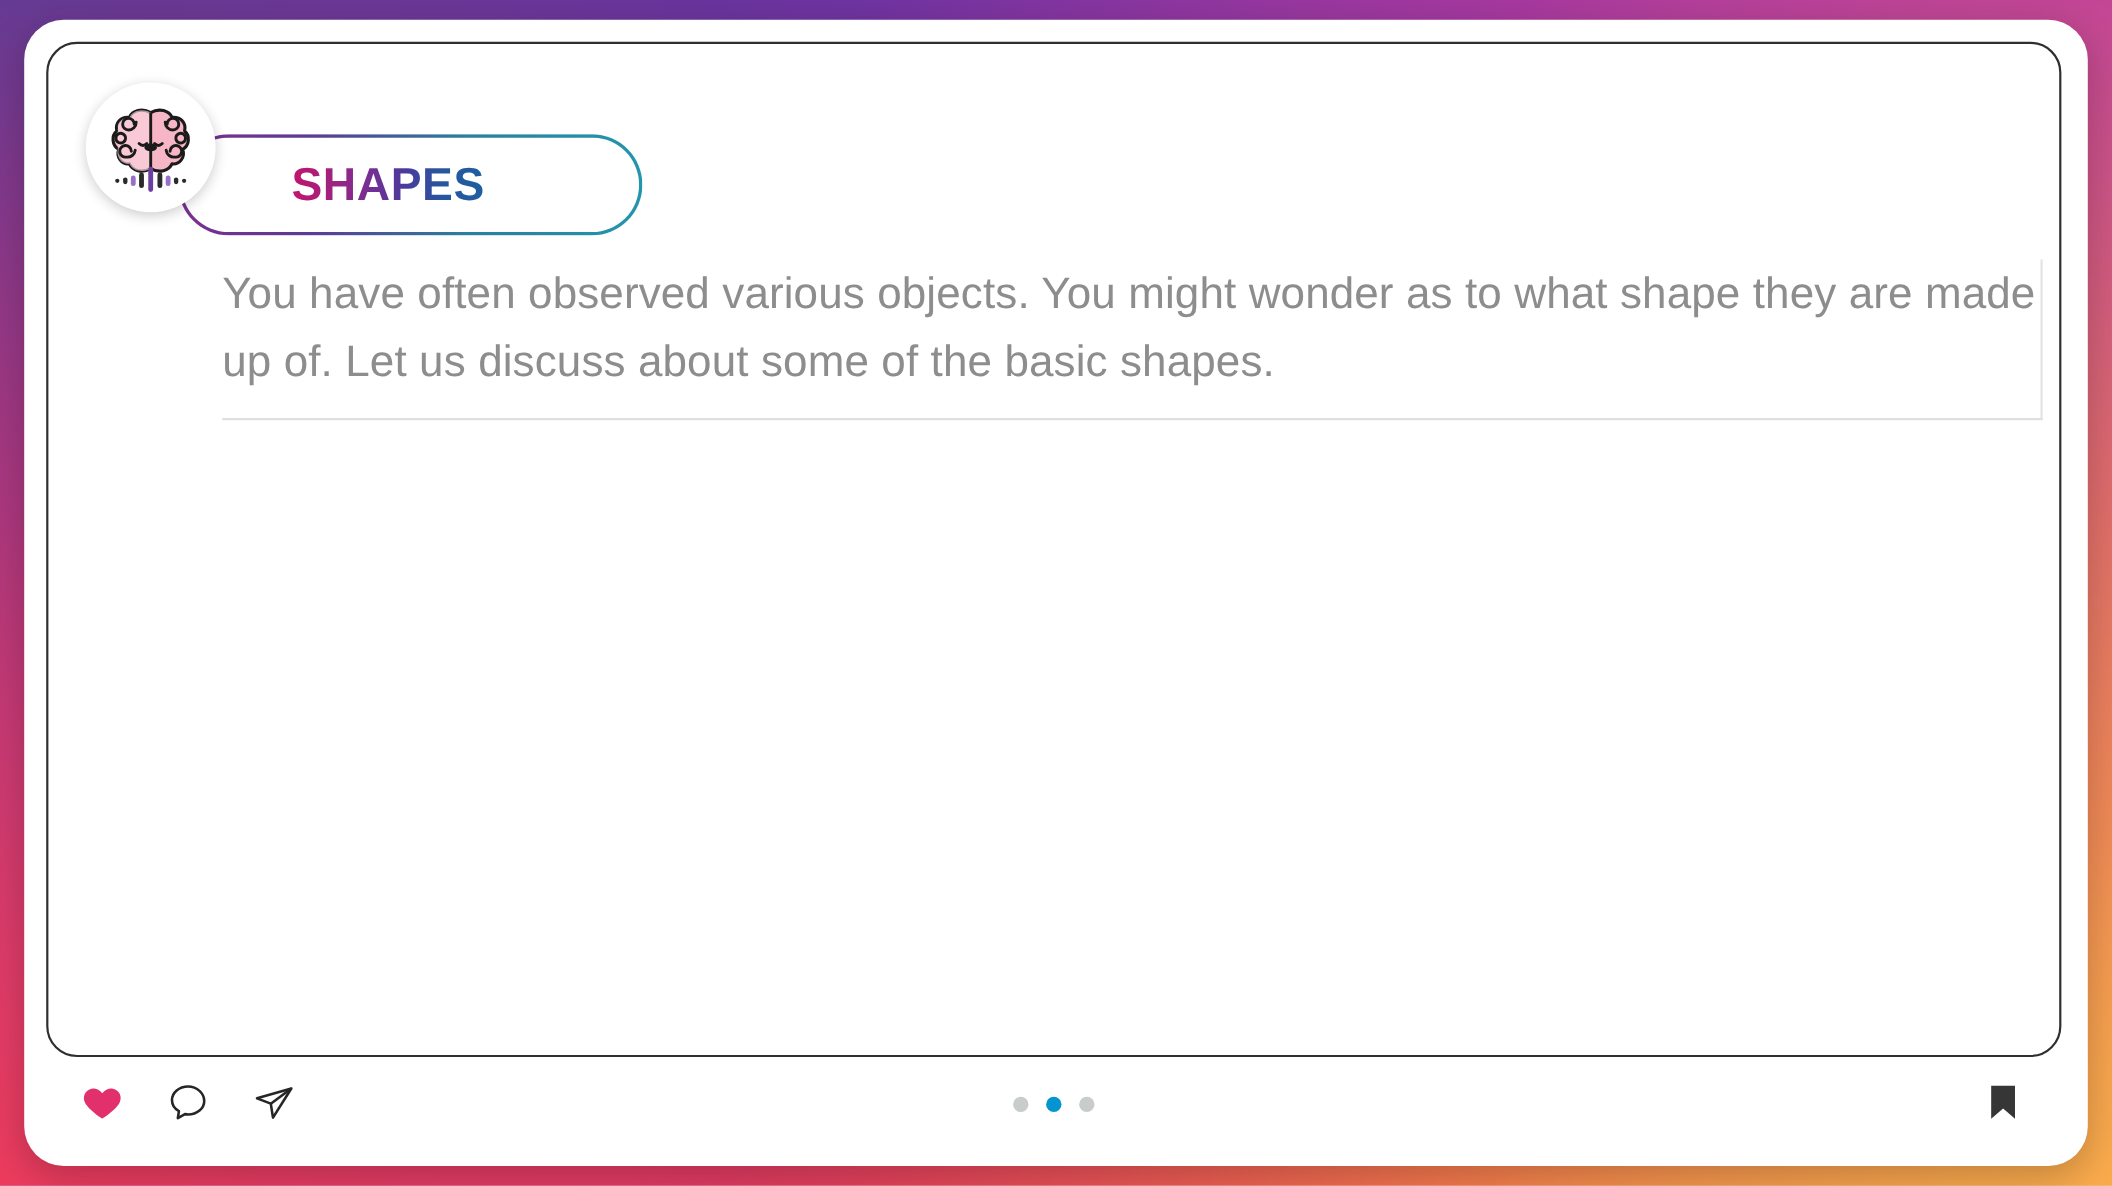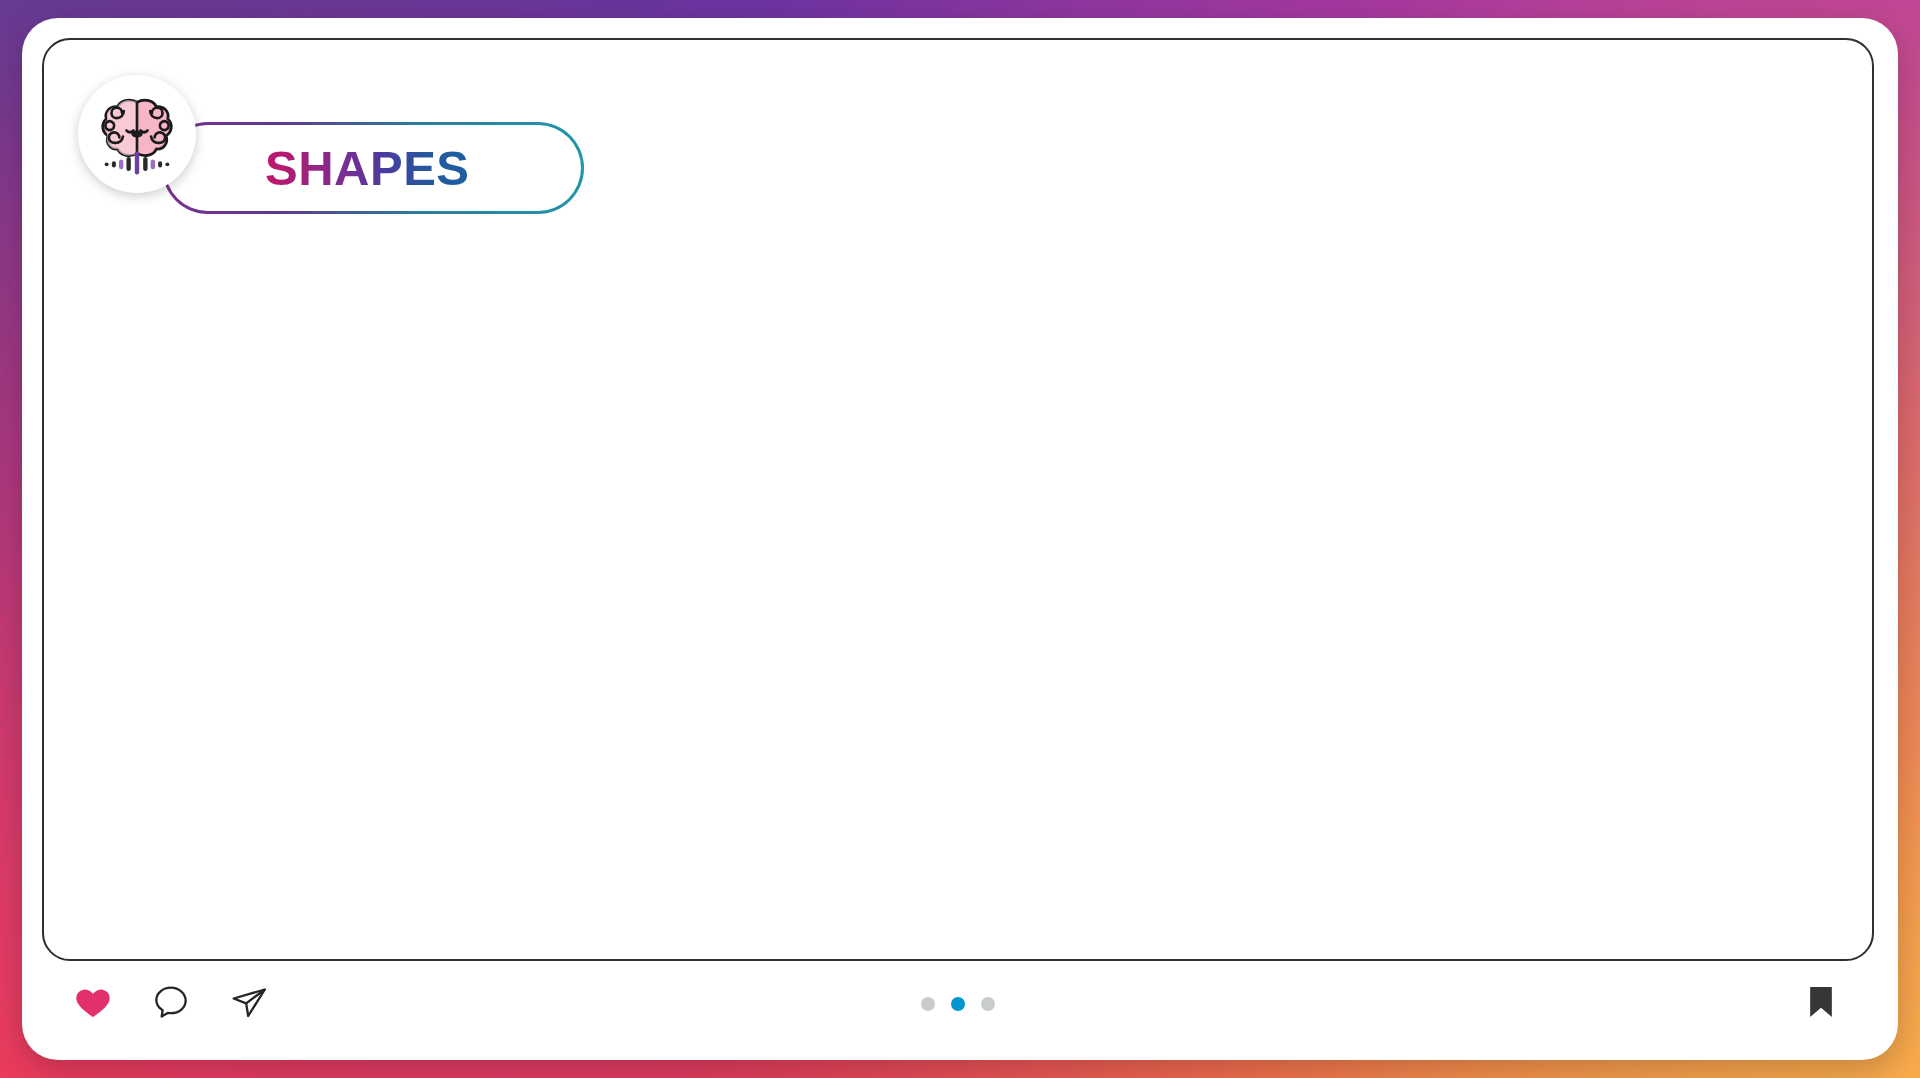--- a/index.html
+++ b/index.html
@@ -82,21 +82,21 @@
     border-radius: 46px;
     background:
       linear-gradient(#fff,#fff) padding-box,
       linear-gradient(90deg, #7a2f8f 0%, #5d3a93 28%, #2a7f9e 62%, #2395ad 100%) border-box;
     display: flex;
     align-items: center;
     z-index: 3;
   }
   .title-text {
     margin-left: 100px;
-    font-size: 49px;
+    font-size: 42px;
     font-weight: bold;
     letter-spacing: 0.5px;
     background: linear-gradient(90deg, #c2156b 0%, #a81f79 16%, #7b2d93 38%, #4b3a9c 58%, #27569f 78%, #1d5fa0 100%);
     -webkit-background-clip: text;
     background-clip: text;
     color: transparent;
     -webkit-text-fill-color: transparent;
     white-space: nowrap;
   }
 
@@ -232,20 +232,23 @@
               <rect x="65.5" y="79" width="5" height="11" rx="2.5" fill="#9a6fc7"></rect>
               <rect x="21.5" y="81" width="4.5" height="7" rx="2.2" fill="#2a2a2a"></rect>
               <rect x="74" y="81" width="4.5" height="7" rx="2.2" fill="#2a2a2a"></rect>
               <circle cx="15.5" cy="84.5" r="2.2" fill="#2a2a2a"></circle>
               <circle cx="84.5" cy="84.5" r="2.2" fill="#2a2a2a"></circle>
             </g>
           </svg>
         </span>
       </div>
 
+      <div class="body-block">
+        <p class="body-text">You have often observed various objects. You might wonder as to what shape they are made up of. Let us discuss about some of the basic shapes.</p>
+      </div>
 
     </div>
 
     <div class="action-bar">
 
       <div class="actions-left">
 
         <span class="action-icon">
           <span>
             <svg width="40" height="40" viewBox="0 0 24 24">

